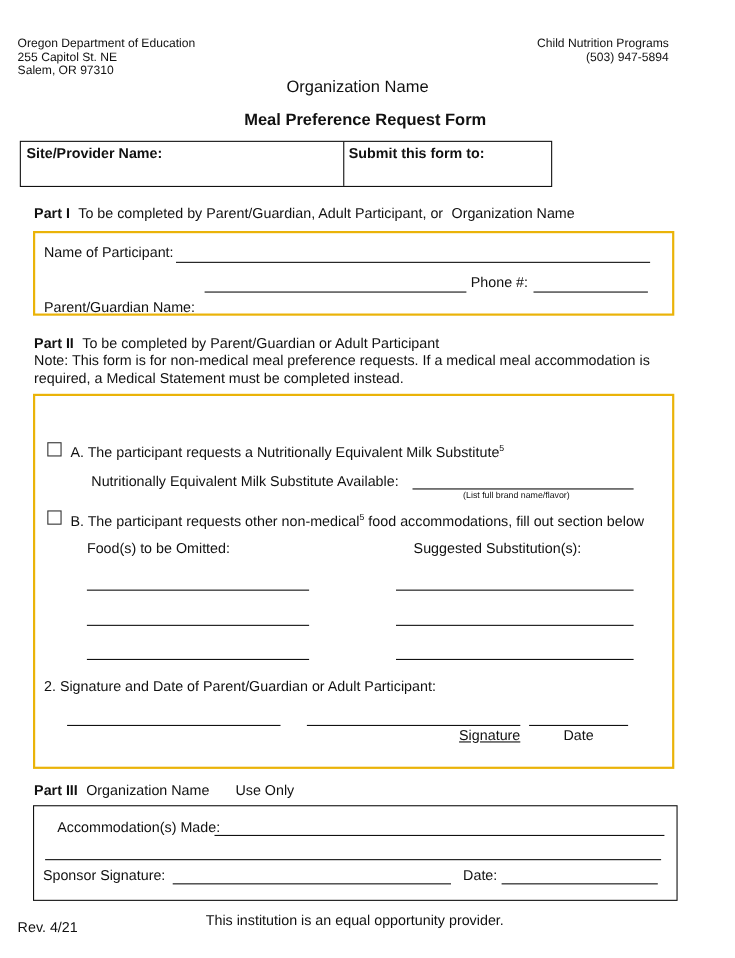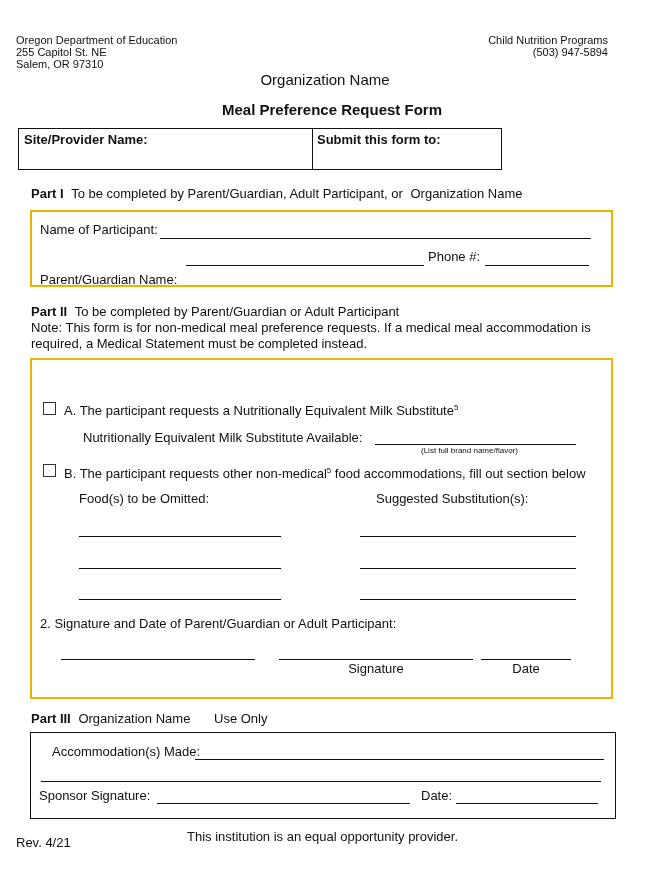--- a/index.html
+++ b/index.html
@@ -76,21 +76,21 @@
   <input class="field" style="left: 47px; top: 225px; width: 202px;">
   <input class="field" style="left: 328px; top: 162px; width: 216px;">
   <input class="field" style="left: 328px; top: 194px; width: 216px;">
   <input class="field" style="left: 328px; top: 225px; width: 216px;">
 
   <div class="abs t13" style="left:8px;top:256px;">2. Signature and Date of Parent/Guardian or Adult Participant:</div>
 
   <input class="field" style="left: 29px; top: 285px; width: 194px;">
   <input class="field" style="left: 247px; top: 285px; width: 194px;">
   <input class="field" style="left: 449px; top: 285px; width: 90px;">
-  <div class="abs t13" style="left:247px;width:194px;text-align:center;top:301px;">Signature</div>
+  <div class="abs t13" style="left:247px;width:194px;text-align:right;top:301px;text-decoration:underline;">Signature</div>
   <div class="abs t13" style="left:449px;width:90px;text-align:center;top:301px;">Date</div>
 </div>
 
 <div class="abs t13" style="left:31px;top:711px;">
   <span class="b">Part III</span>
   <span style="margin-left:4px;">Organization Name</span>
   <span style="margin-left:20px;">Use Only</span>
 </div>
 
 <div class="box" style="left:30px;top:732px;width:586px;height:87px;">

